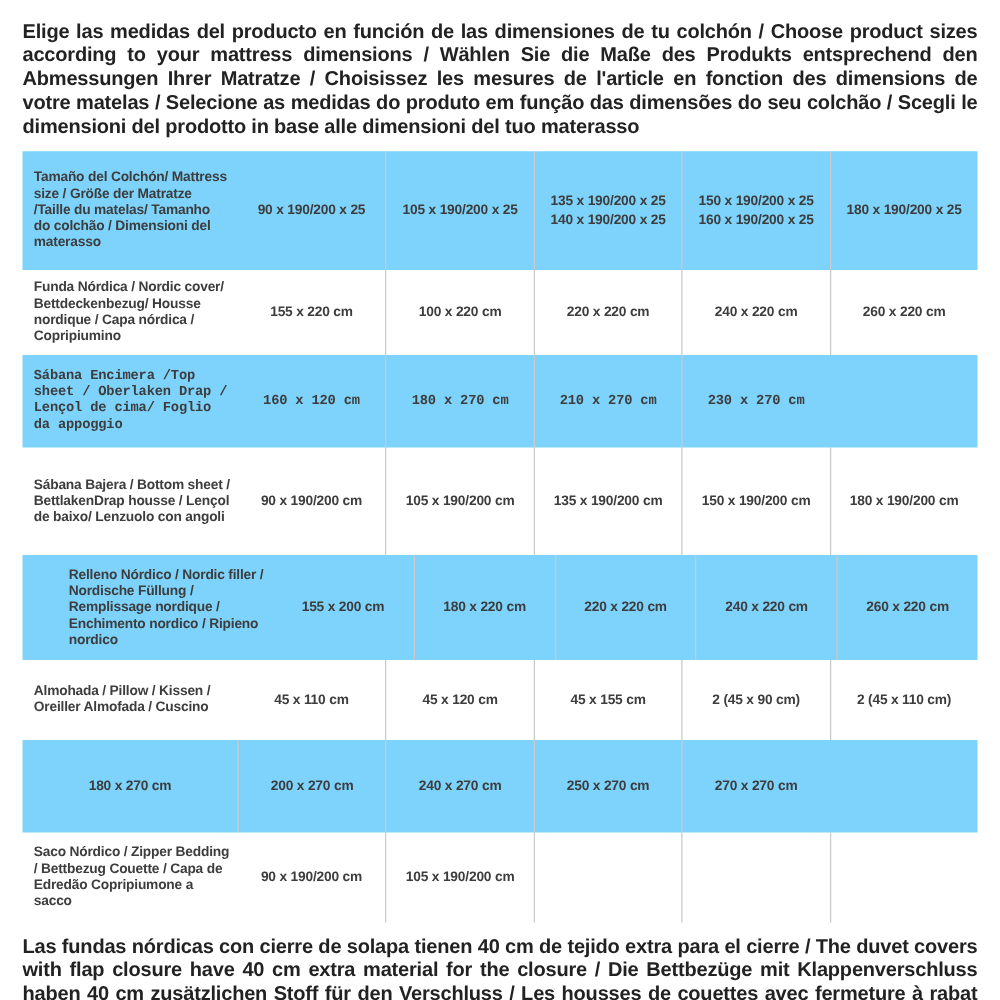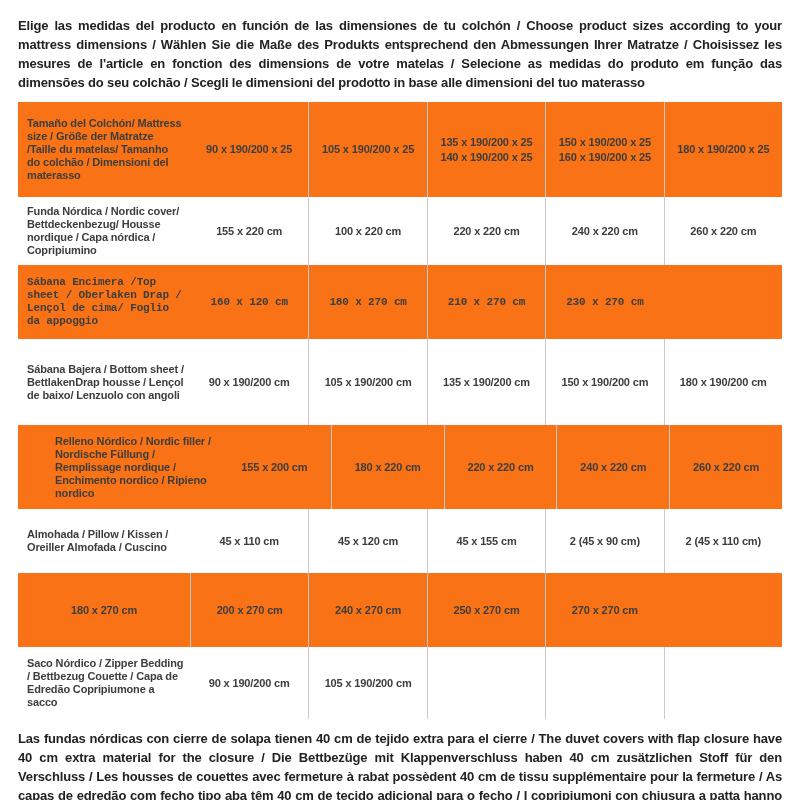--- a/index.html
+++ b/index.html
@@ -10,39 +10,39 @@
   }
   .page {
     width: 800px;
     height: 800px;
     box-sizing: border-box;
     padding: 16px 18px 10px 18px;
     background: #ffffff;
     overflow: hidden;
   }
   .para {
-    font-size: 13px;
+    font-size: 16px;
     font-weight: bold;
     line-height: 19px;
     letter-spacing: -0.15px;
     color: #222222;
     text-align: justify;
     margin: 0;
   }
   .intro { margin-bottom: 10px; }
   .size-table {
     width: 100%;
     margin: 0 0 8px 0;
   }
   .t-row {
     display: grid;
     grid-template-columns: 172px repeat(5, 1fr);
     align-items: stretch;
   }
-  .t-row.shaded { background: #f97316; }
+  .t-row.shaded { background: #7dd3fc; }
   .cell {
     display: flex;
     align-items: center;
     box-sizing: border-box;
     font-weight: bold;
     color: #3d3d3d;
     letter-spacing: -0.15px;
   }
   .cell.lbl {
     justify-content: flex-start;

